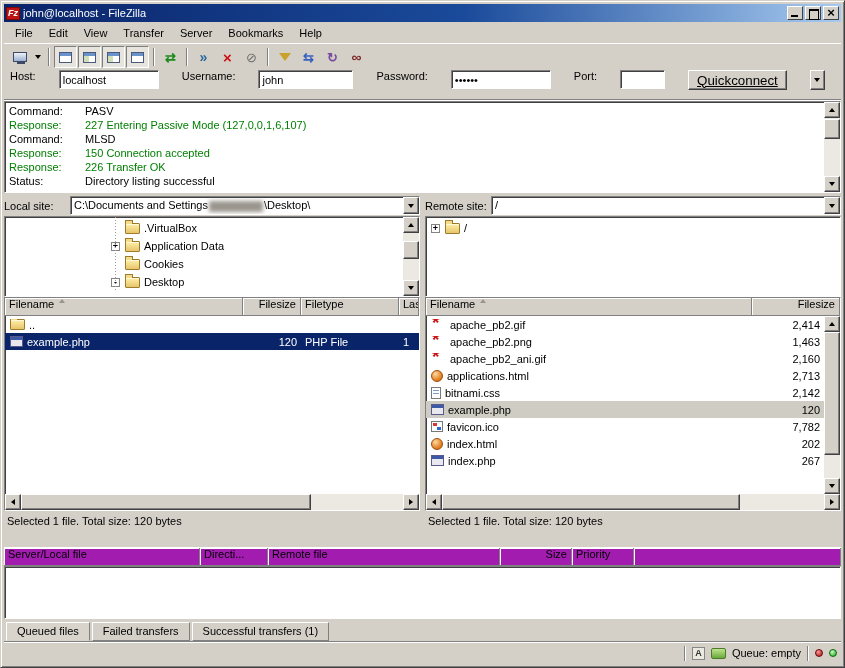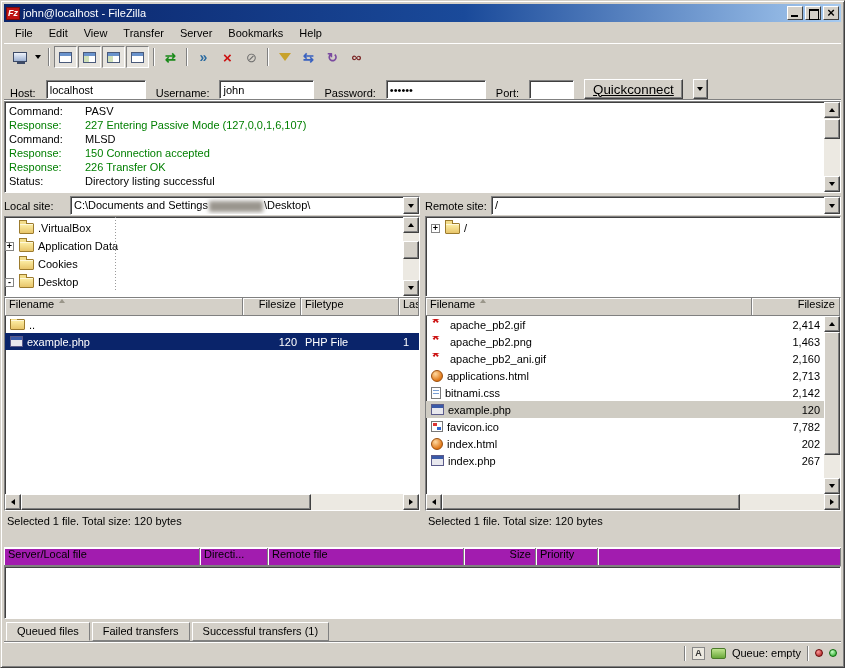--- a/index.html
+++ b/index.html
@@ -35,21 +35,21 @@
 .ti-panel.alt::after{content:"";position:absolute;left:0;bottom:0;width:5px;top:3px;background:#cfe0b8}
 .ti-refresh::before{content:"⇄";color:#1a8a1a;font-weight:bold;font-size:13px}
 .ti-proc::before{content:"»";color:#2a6aa0;font-weight:bold;font-size:14px}
 .ti-cancel::before{content:"×";color:#cc1111;font-weight:bold;font-size:15px}
 .ti-disc::before{content:"⊘";color:#6a6a6a;font-size:13px}
 .ti-filter{width:0;height:0;border-left:6px solid transparent;border-right:6px solid transparent;border-top:8px solid #c8a22a}
 .ti-compare::before{content:"⇆";color:#3a62c0;font-weight:bold;font-size:13px}
 .ti-sync::before{content:"↻";color:#7a4aa0;font-weight:bold;font-size:13px}
 .ti-find::before{content:"∞";color:#7a2424;font-weight:bold;font-size:14px}
 
-.quickconnect{height:30px;flex:0 0 auto;display:flex;align-items:flex-end;padding:0 6px;gap:10px;border-bottom:1px solid #808080;box-shadow:0 1px 0 #fff}
+.quickconnect{height:30px;flex:0 0 auto;display:flex;align-items:flex-start;padding:0 6px;gap:23px;border-bottom:1px solid #808080;box-shadow:0 1px 0 #fff}
 .qc-label{white-space:nowrap}
 .field{background:#fff;border:1px solid;border-color:#808080 #fff #fff #808080;box-shadow:inset 1px 1px 0 #404040;height:19px;padding:1px 3px;font-size:11px}
 input.field{outline:none}
 .qc-btn{height:20px;background:#d4d0c8;border:1px solid;border-color:#fff #404040 #404040 #fff;box-shadow:inset -1px -1px 0 #808080;padding:1px 8px;text-decoration:underline}
 .qc-dd{width:15px;height:20px;background:#d4d0c8;border:1px solid;border-color:#fff #404040 #404040 #fff;box-shadow:inset -1px -1px 0 #808080;display:flex;align-items:center;justify-content:center}
 
 .log{height:92px;flex:0 0 auto;background:#fff;border:1px solid;border-color:#808080 #fff #fff #808080;box-shadow:inset 1px 1px 0 #404040;margin:1px 0 2px;display:flex}
 .log-lines{flex:1;padding:2px 4px;overflow:hidden}
 .log-line{line-height:14px;white-space:nowrap}
 .log-label{display:inline-block;width:76px}
@@ -74,21 +74,21 @@
 .site-label{width:62px;flex:0 0 auto}
 .combo{flex:1;display:flex;background:#fff;border:1px solid;border-color:#808080 #fff #fff #808080;box-shadow:inset 1px 1px 0 #404040;height:19px;min-width:0}
 .combo-text{flex:1;padding:2px 3px;white-space:nowrap;overflow:hidden}
 .combo-btn{width:16px;background:#d4d0c8;border:1px solid;border-color:#fff #404040 #404040 #fff;box-shadow:inset -1px -1px 0 #808080;display:flex;align-items:center;justify-content:center;flex:0 0 auto}
 .redact{display:inline-block;width:54px;height:11px;background:#9a968e;filter:blur(2px);vertical-align:middle;margin:0 1px}
 .treebox{flex:1;background:#fff;border:1px solid;border-color:#808080 #fff #fff #808080;box-shadow:inset 1px 1px 0 #404040;display:flex;min-height:0}
 .tree-rows{flex:1;position:relative;padding-top:2px;overflow:hidden}
 .tree-rows.local::before{content:"";position:absolute;left:110px;top:0;bottom:6px;width:1px;
  background:repeating-linear-gradient(to bottom,#9a9a9a 0 1px,transparent 1px 3px)}
 .tree-row{height:18px;display:flex;align-items:center;white-space:nowrap}
-.tree-row.deep{}
+.tree-row.deep{padding-left:106px}
 .tree-row.shallow{padding-left:5px}
 .expander{width:9px;height:9px;background:#fff;border:1px solid #848484;font-size:9px;line-height:7px;text-align:center;font-weight:bold;margin-right:4px;flex:0 0 auto}
 .expander:empty{visibility:hidden}
 
 .fi{display:inline-block;width:15px;height:11px;position:relative;margin:0 4px 0 1px;flex:0 0 auto;vertical-align:-1px}
 .fi[data-icon="folder"],.fi[data-icon="folder-up"]{background:linear-gradient(#fdf0a8,#e8c56a);border:1px solid #9c7b2d;border-radius:1px;box-shadow:inset 0 1px 0 rgba(255,255,255,.6)}
 .fi[data-icon="folder"]::before,.fi[data-icon="folder-up"]::before{content:"";position:absolute;left:-1px;top:-4px;width:6px;height:3px;background:#f3dd8a;border:1px solid #9c7b2d;border-bottom:0}
 .fi[data-icon="image"]::before{content:"*";position:absolute;left:1px;top:-3px;font-size:19px;font-weight:bold;color:#cc1111;line-height:14px}
 .fi[data-icon="html"]{width:12px;height:12px;border-radius:50%;background:radial-gradient(circle at 35% 30%,#ffd9a0,#e07818 70%);border:1px solid #9a4e0c}
 .fi[data-icon="css"]{width:10px;height:12px;background:#fff;border:1px solid #7a7a7a}
@@ -112,21 +112,21 @@
 .frow.sel-inactive{background:#cfccc3}
 .cell{padding:0 4px;overflow:hidden;display:flex;align-items:center}
 .cell.r{justify-content:flex-end}
 
 .lc-name{width:238px;flex:0 0 auto}.lc-size{width:58px;flex:0 0 auto}.lc-type{width:98px;flex:0 0 auto}.lc-mod{flex:1;min-width:0}
 
 .rc-name{flex:1;min-width:0}.rc-size{width:88px;flex:0 0 auto}
 .pane-status{height:18px;flex:0 0 auto;display:flex;align-items:center;padding:2px 3px 0}
 
 .queue-header{height:19px;flex:0 0 auto;display:flex;background:#a21caf;margin-top:18px;border-top:1px solid #fff}
-.qc0{width:196px;flex:0 0 auto}.qc1{width:68px;flex:0 0 auto}.qc2{width:196px;flex:0 0 auto}.qc3{width:72px;flex:0 0 auto}.qc4{width:62px;flex:0 0 auto}.qc5{width:160px;flex:0 0 auto}.qcx{flex:1}
+.qc0{width:196px;flex:0 0 auto}.qc1{width:68px;flex:0 0 auto}.qc2{width:232px;flex:0 0 auto}.qc3{width:72px;flex:0 0 auto}.qc4{width:62px;flex:0 0 auto}.qc5{width:160px;flex:0 0 auto}.qcx{flex:1}
 .queue-body{flex:1;background:#fff;border:1px solid;border-color:#808080 #fff #fff #808080;box-shadow:inset 1px 1px 0 #404040;min-height:40px}
 
 .tabs{height:22px;flex:0 0 auto;display:flex;align-items:flex-end;gap:2px;padding:2px 2px 0}
 .tab{padding:2px 10px 3px;background:#d4d0c8;border:1px solid;border-color:#fff #808080 #808080 #fff;white-space:nowrap}
 .tab.active{font-weight:normal;background:#d8d4cc;border-bottom-color:#d8d4cc}
 
 .statusbar{height:23px;flex:0 0 auto;display:flex;align-items:center;justify-content:flex-end;gap:6px;padding:2px 4px;border-top:1px solid #808080;box-shadow:inset 0 1px 0 #fff}
 .sb-sep{width:2px;height:15px;border-left:1px solid #808080;border-right:1px solid #fff}
 .ico-ascii{width:13px;height:13px;background:#ece9e0;border:1px solid #888;display:flex;align-items:center;justify-content:center}
 .ico-ascii::before{content:"A";font-size:9px;font-weight:bold;color:#333}

